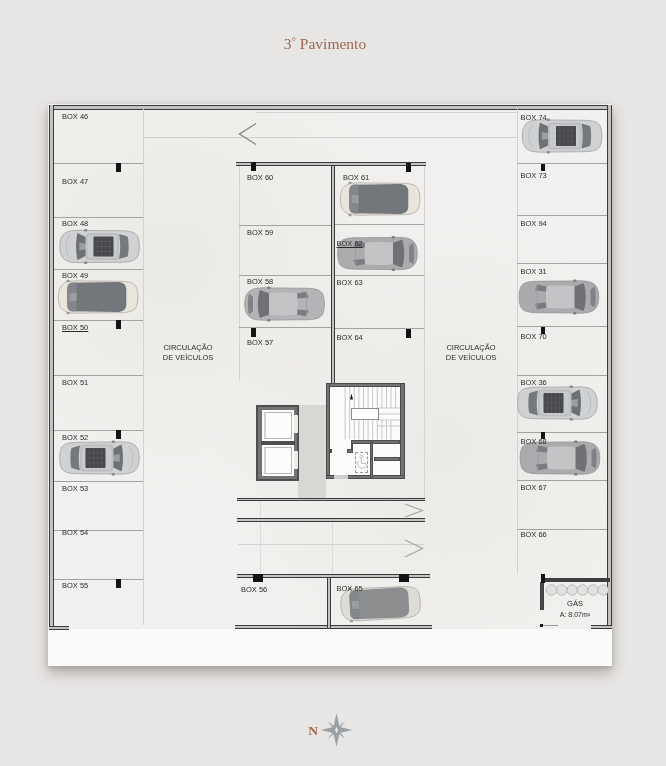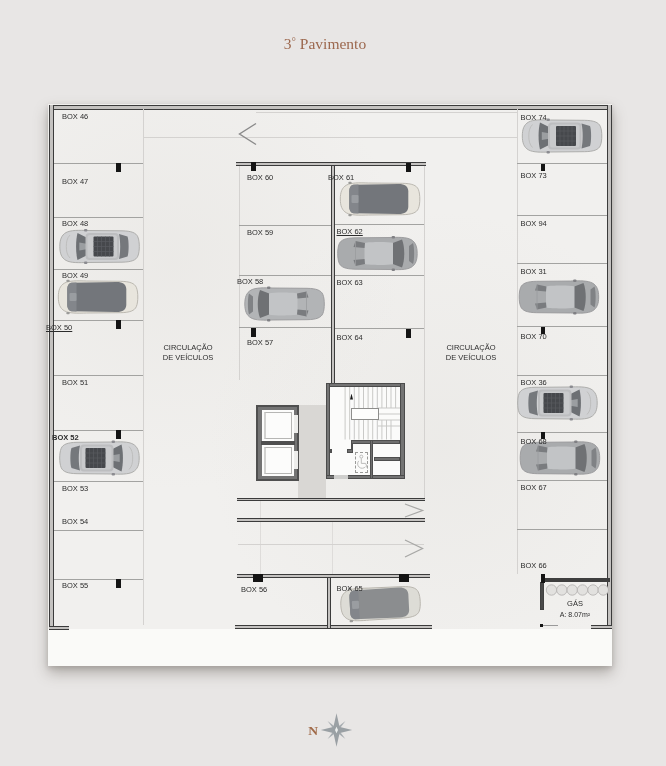--- a/index.html
+++ b/index.html
@@ -101,39 +101,39 @@
 <div class="lbl" style="left:62px;top:219px;">BOX 48</div>
 
 <div class="div-line" style="left:54px;top:268.5px;width:89px;"></div>
 
 <div class="lbl" style="left:62px;top:271px;">BOX 49</div>
 
 <div class="div-line" style="left:54px;top:320px;width:89px;"></div>
 
 <div class="stub" style="left:116px;top:320px;width:4.5px;height:9px;"></div>
 
-<div class="lbl" style="left:46px;top:322.5px;text-decoration:underline;">BOX 50</div>
+<div class="lbl" style="left:62px;top:322.5px;text-decoration:underline;">BOX 50</div>
 
 <div class="div-line" style="left:54px;top:375px;width:89px;"></div>
 
 <div class="lbl" style="left:62px;top:377.5px;">BOX 51</div>
 
 <div class="div-line" style="left:54px;top:430px;width:89px;"></div>
 
 <div class="stub" style="left:116px;top:430px;width:4.5px;height:9px;"></div>
 
-<div class="lbl" style="left:52px;top:432.5px;font-weight:bold;">BOX 52</div>
+<div class="lbl" style="left:62px;top:432.5px;">BOX 52</div>
 
 <div class="div-line" style="left:54px;top:481px;width:89px;"></div>
 
 <div class="lbl" style="left:62px;top:483.5px;">BOX 53</div>
 
 <div class="div-line" style="left:54px;top:530px;width:89px;"></div>
 
-<div class="lbl" style="left:62px;top:517px;">BOX 54</div>
+<div class="lbl" style="left:62px;top:528px;">BOX 54</div>
 
 <div class="div-line" style="left:54px;top:578.5px;width:89px;"></div>
 
 <div class="stub" style="left:116px;top:578.5px;width:4.5px;height:9px;"></div>
 
 <div class="lbl" style="left:62px;top:581px;">BOX 55</div>
 
 <div class="lbl" style="left:520.5px;top:112.5px;">BOX 74</div>
 
 <div class="div-line" style="left:517px;top:163px;width:89.5px;"></div>
@@ -165,47 +165,47 @@
 <div class="stub" style="left:541px;top:432px;width:3.8px;height:7px;"></div>
 
 <div class="lbl" style="left:520.5px;top:437px;">BOX 68</div>
 
 <div class="div-line" style="left:517px;top:480px;width:89.5px;"></div>
 
 <div class="lbl" style="left:520.5px;top:482.5px;">BOX 67</div>
 
 <div class="div-line" style="left:517px;top:528.5px;width:89.5px;"></div>
 
-<div class="lbl" style="left:520.5px;top:529.5px;margin-top:31px;">BOX 66</div>
+<div class="lbl" style="left:520.5px;top:529.5px;">BOX 66</div>
 
 <div class="stub" style="left:251px;top:162px;width:5px;height:9px;"></div>
 
 <div class="lbl" style="left:247px;top:172.5px;">BOX 60</div>
 
 <div class="div-line" style="left:238.5px;top:225px;width:92px;"></div>
 
 <div class="lbl" style="left:247px;top:227.5px;">BOX 59</div>
 
 <div class="div-line" style="left:238.5px;top:274.5px;width:92px;"></div>
 
-<div class="lbl" style="left:237px;top:277px;">BOX 58</div>
+<div class="lbl" style="left:247px;top:277px;">BOX 58</div>
 
 <div class="div-line" style="left:238.5px;top:327px;width:92px;"></div>
 
 <div class="stub" style="left:251px;top:328px;width:5px;height:9px;"></div>
 
 <div class="lbl" style="left:247px;top:337.5px;">BOX 57</div>
 
 <div class="stub" style="left:406px;top:163px;width:5px;height:9px;"></div>
 
-<div class="lbl" style="left:328px;top:172.5px;">BOX 61</div>
+<div class="lbl" style="left:343px;top:172.5px;">BOX 61</div>
 
 <div class="div-line" style="left:334.5px;top:224px;width:89px;"></div>
 
-<div class="lbl" style="left:336.5px;top:227px;text-decoration:underline;">BOX 62</div>
+<div class="lbl" style="left:336.5px;top:239px;text-decoration:underline;">BOX 62</div>
 
 <div class="div-line" style="left:334.5px;top:275px;width:89px;"></div>
 
 <div class="lbl" style="left:336.5px;top:277.5px;">BOX 63</div>
 
 <div class="div-line" style="left:334.5px;top:328px;width:89px;"></div>
 
 <div class="stub" style="left:406px;top:329px;width:5px;height:9px;"></div>
 
 <div class="lbl" style="left:336.5px;top:333px;">BOX 64</div>

